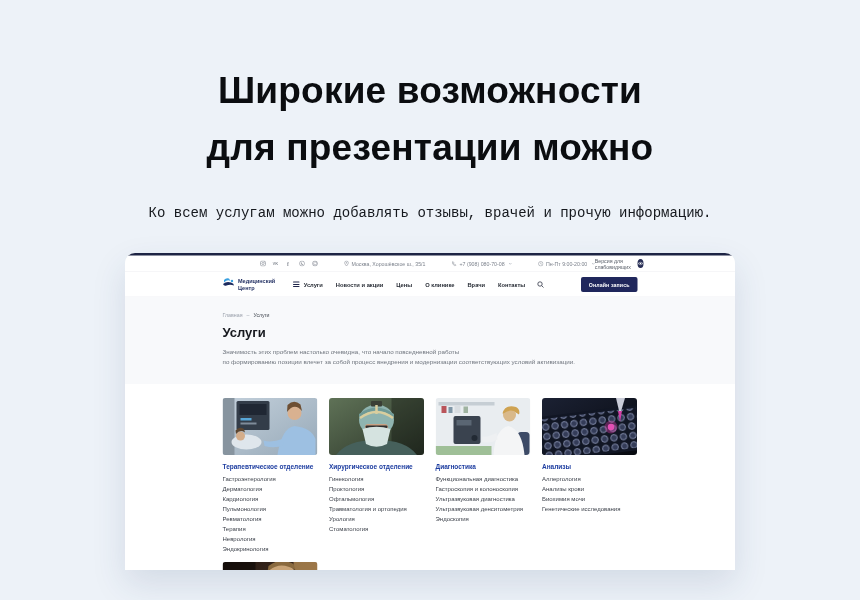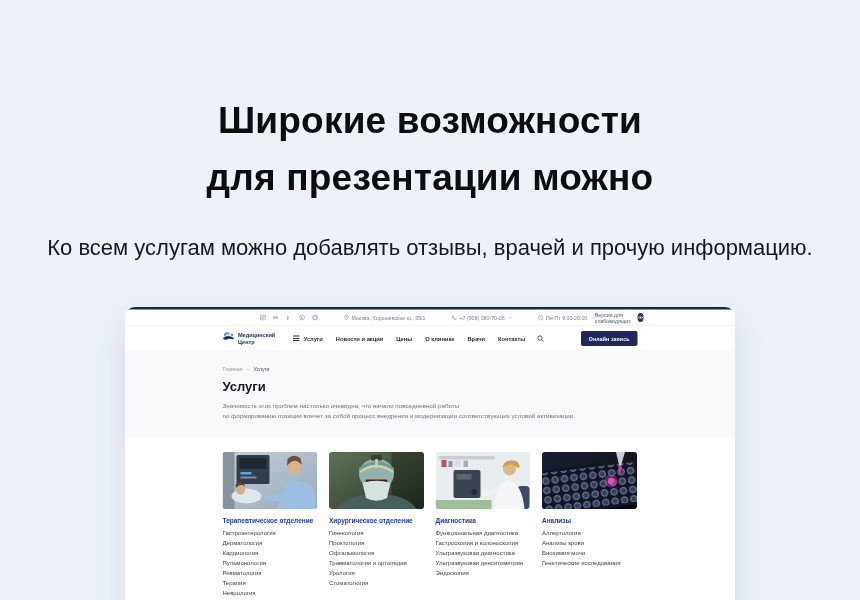--- a/index.html
+++ b/index.html
@@ -3,31 +3,31 @@
 <meta charset="utf-8">
 <style>
   * { box-sizing: border-box; }
   html,body { margin:0; padding:0; }
   body {
     width:860px; height:600px; overflow:hidden;
     background:#edf2f8;
     font-family:"Liberation Sans", sans-serif;
   }
   
-  .hero { padding-top:92px; text-align:center; }
+  .hero { padding-top:62px; text-align:center; }
   .hero h1 {
     margin:0; font-size:37px; line-height:1.55; font-weight:700;
     color:#0b0d10; letter-spacing:.2px;
   }
   .hero .subtitle {
-    margin-top:28px; font-size:22px; color:#15181d;
+    margin-top:28px; font-size:14px; color:#15181d;font-family:Liberation Mono, monospace;
   }
   
   .browser-card {
-    width:610px; height:317px; margin:46px auto 0;
+    width:610px; height:317px; margin:32px auto 0;
     background:#fff; border-radius:10px 10px 0 0;
     box-shadow:0 14px 34px rgba(35,60,105,.13);
     overflow:hidden; position:relative;
   }
   .site {
     width:1220px; height:760px;
     transform:scale(.5); transform-origin:0 0;
     background:#fff;
   }
   .top-strip { height:5px; background:#1d2444; }

